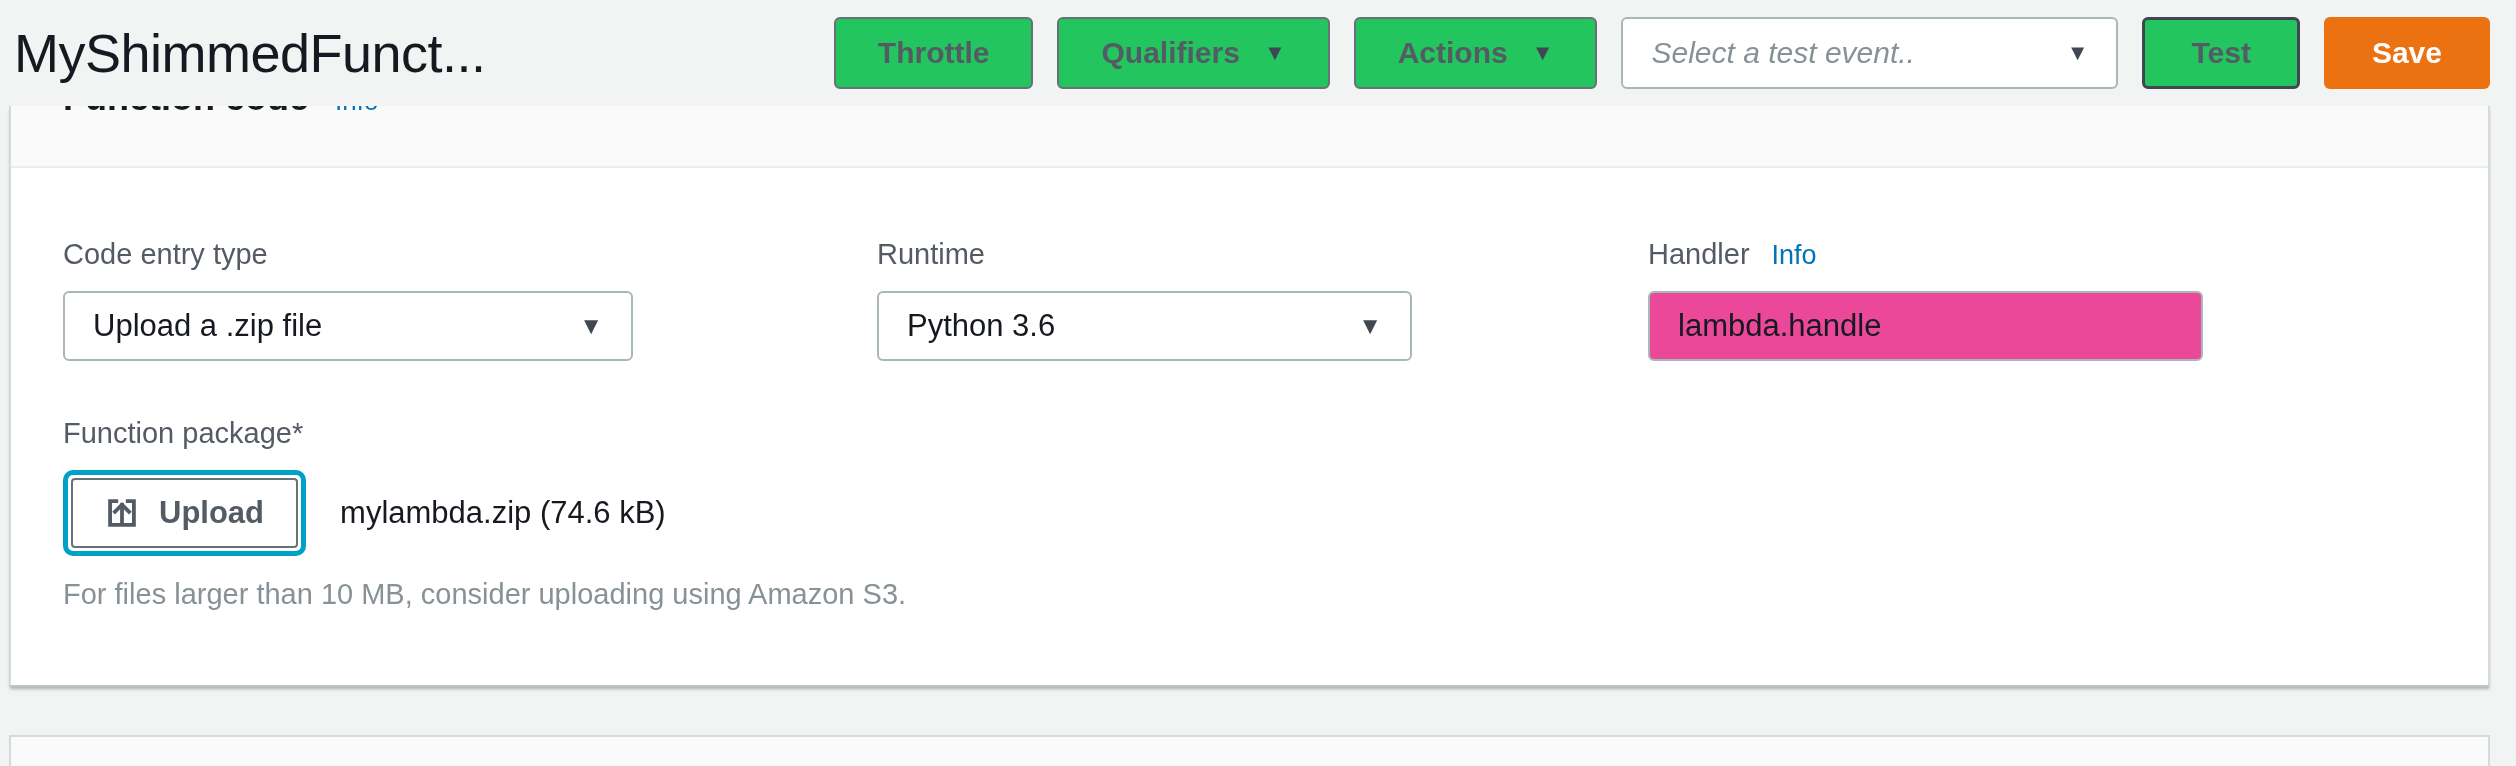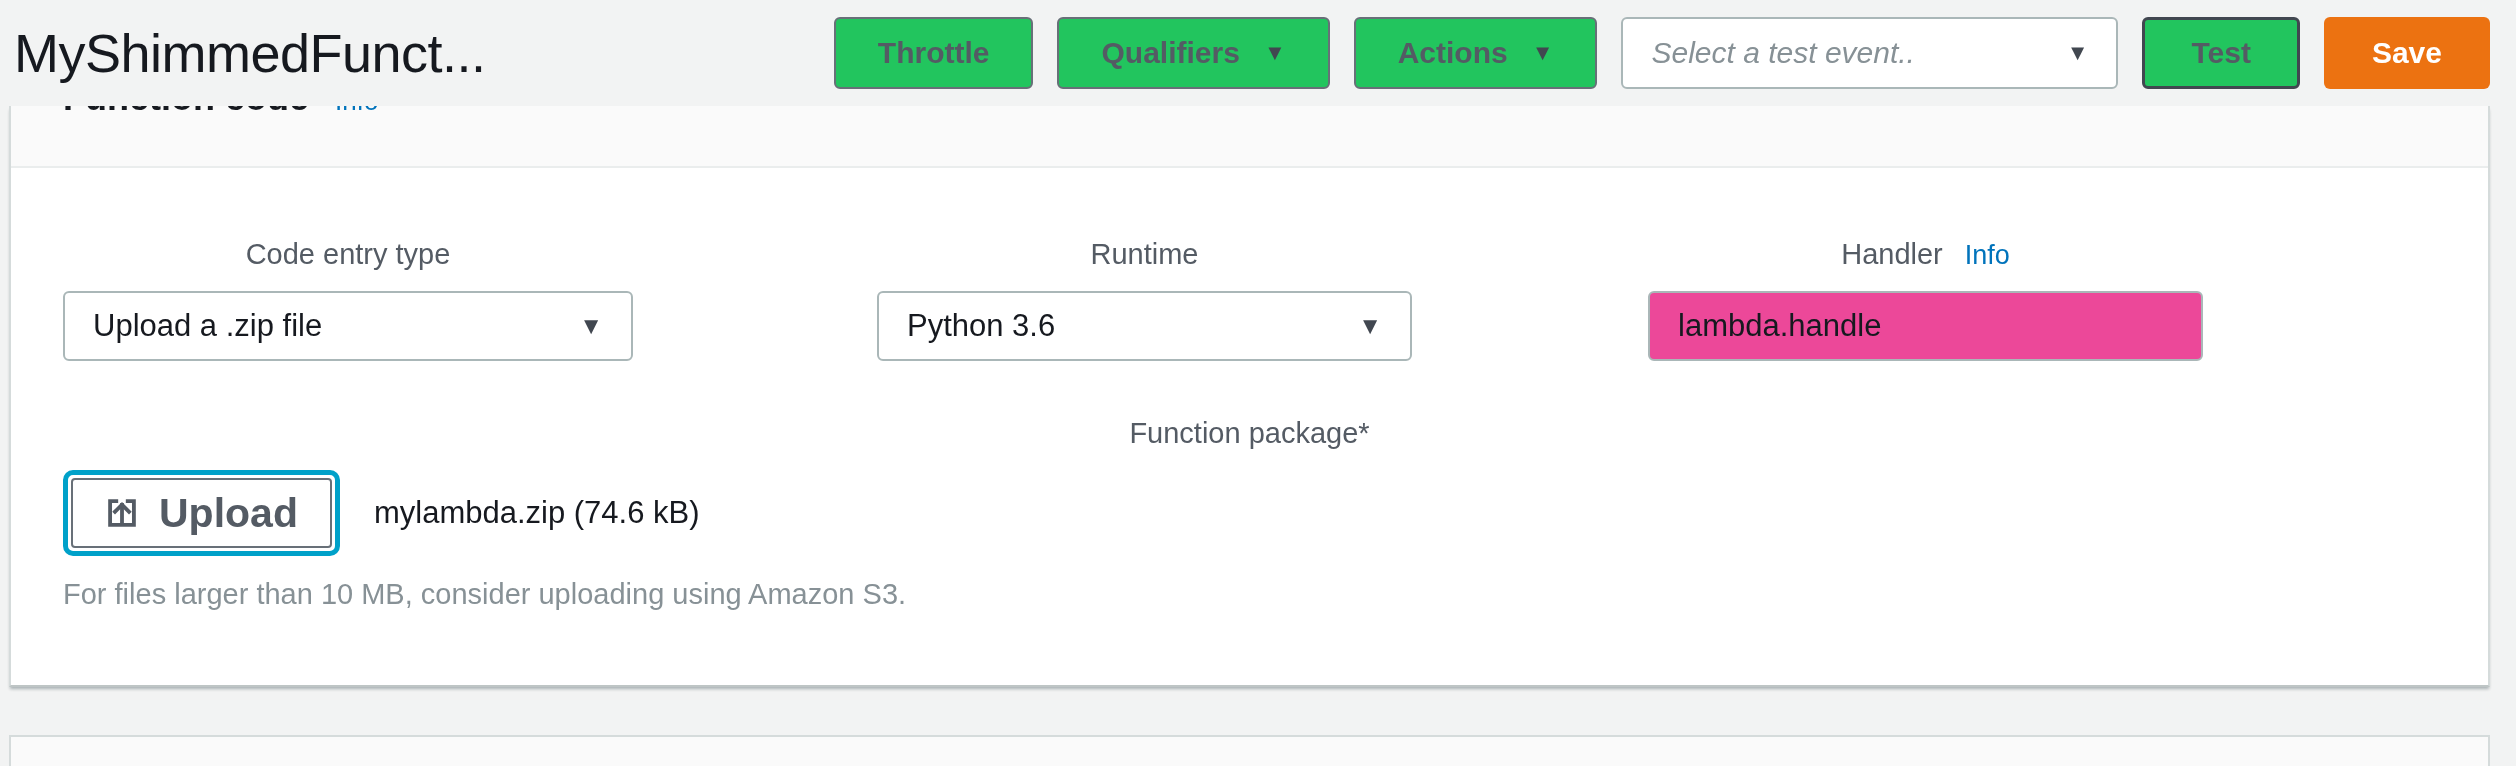--- a/index.html
+++ b/index.html
@@ -117,21 +117,20 @@
   .field-1 { width: 570px; }
   .field-2 { width: 535px; margin-left: 244px; }
   .field-3 { width: 555px; margin-left: 236px; }
   .field-label {
     font-size: 29px;
     color: #545b64;
     margin-bottom: 20px;
     display: flex;
     align-items: baseline;
     gap: 22px;
-    justify-content: center;
   }
   .field-label .info-link { font-size: 27px; }
   .control {
     height: 70px;
     background: #ffffff;
     border: 2px solid #aab7b8;
     border-radius: 6px;
     display: flex;
     align-items: center;
     padding: 4px 28px;
@@ -164,21 +163,21 @@
   .upload-btn {
     display: inline-flex;
     align-items: center;
     gap: 20px;
     height: 70px;
     padding: 0 32px;
     background: #ffffff;
     border: 2px solid #687078;
     border-radius: 4px;
     font-family: "Liberation Sans", sans-serif;
-    font-size: 41px;
+    font-size: 31px;
     font-weight: 700;
     color: #545b64;
     cursor: pointer;
   }
   .upload-btn svg { display: block; }
   .file-info { margin-left: 34px; font-size: 31px; color: #16191f; }
   .helper-text { margin-top: 22px; font-size: 29px; color: #879196; }
 
   .between-gap { height: 48px; }
   .next-card {

